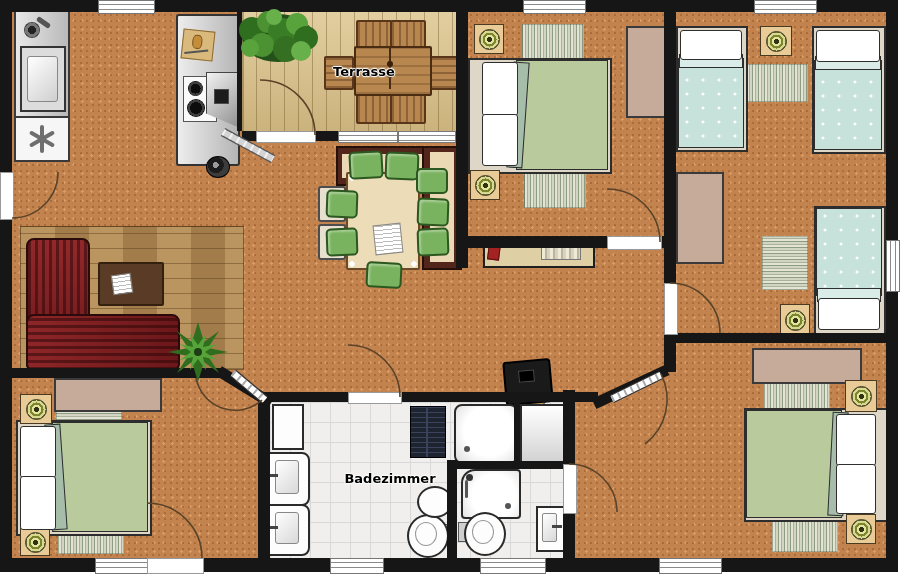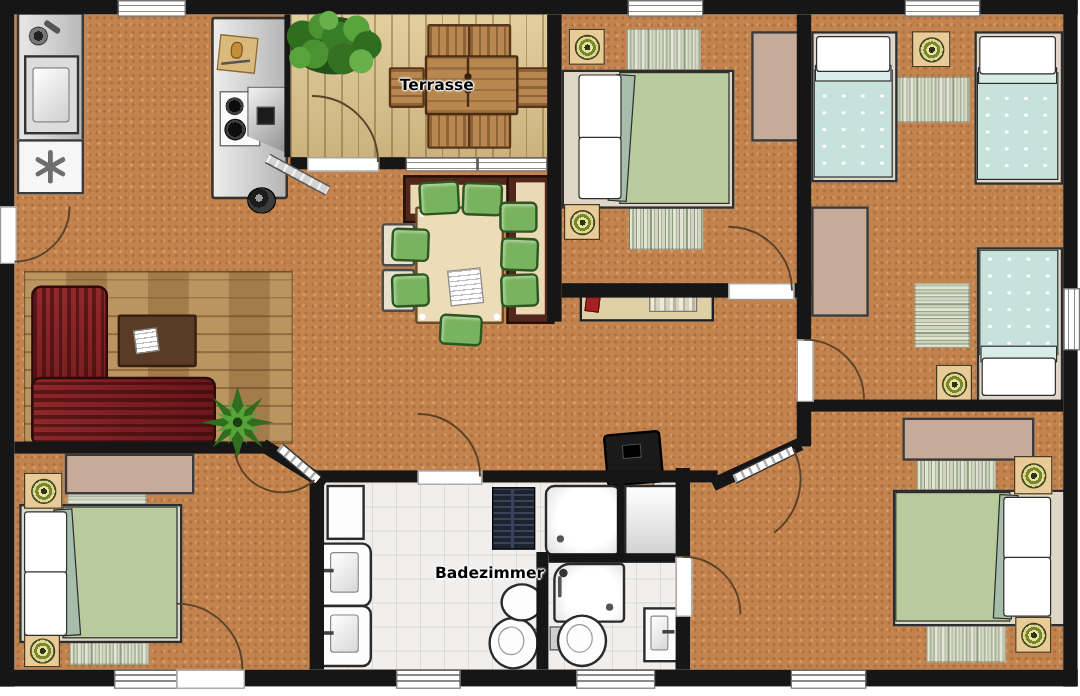--- a/index.html
+++ b/index.html
@@ -167,21 +167,21 @@
   <div class="f" style="left:441px;top:490px;width:8px;height:16px;background:#cfcfcf;border:1px solid #555;"></div>
   <div class="fixture" style="left:417px;top:486px;width:32px;height:28px;border-radius:50%;"></div>
   <div class="f" style="left:458px;top:522px;width:9px;height:18px;background:#cfcfcf;border:1px solid #555;"></div>
   <div class="fixture" style="left:464px;top:512px;width:38px;height:40px;border-radius:50%;border-width:2.5px;">
     <div class="abs" style="left:6px;top:6px;width:22px;height:24px;border:1px solid #999;border-radius:50%;"></div>
   </div>
   <div class="fixture" style="left:536px;top:506px;width:26px;height:42px;">
     <div class="abs" style="left:4px;top:5px;width:15px;height:29px;background:linear-gradient(135deg,#fff,#d8d8d8);border:1px solid #888;border-radius:2px;"></div>
     <div class="abs" style="left:14px;top:17px;width:10px;height:3px;background:#444;"></div>
   </div>
-  <div class="label" style="left:352px;top:471px;width:112px;">Badezimmer</div>
+  <div class="label" style="left:334px;top:471px;width:112px;">Badezimmer</div>
 
   <div class="ns" style="left:474px;top:24px;width:28px;height:28px;">
       <div class="lamp"></div>
     </div>
   <div class="rug" style="left:522px;top:24px;width:60px;height:34px;"></div>
   <div class="bedframe" style="left:468px;top:58px;width:140px;height:112px;"></div>
   <div class="blg" style="left:516px;top:60px;width:90px;height:108px;"></div>
   <div class="foldg" style="left:510px;top:62px;width:14px;height:104px;transform:rotate(4deg);"></div>
   <div class="pillow" style="left:482px;top:62px;width:34px;height:52px;"></div>
   <div class="pillow" style="left:482px;top:114px;width:34px;height:50px;"></div>

